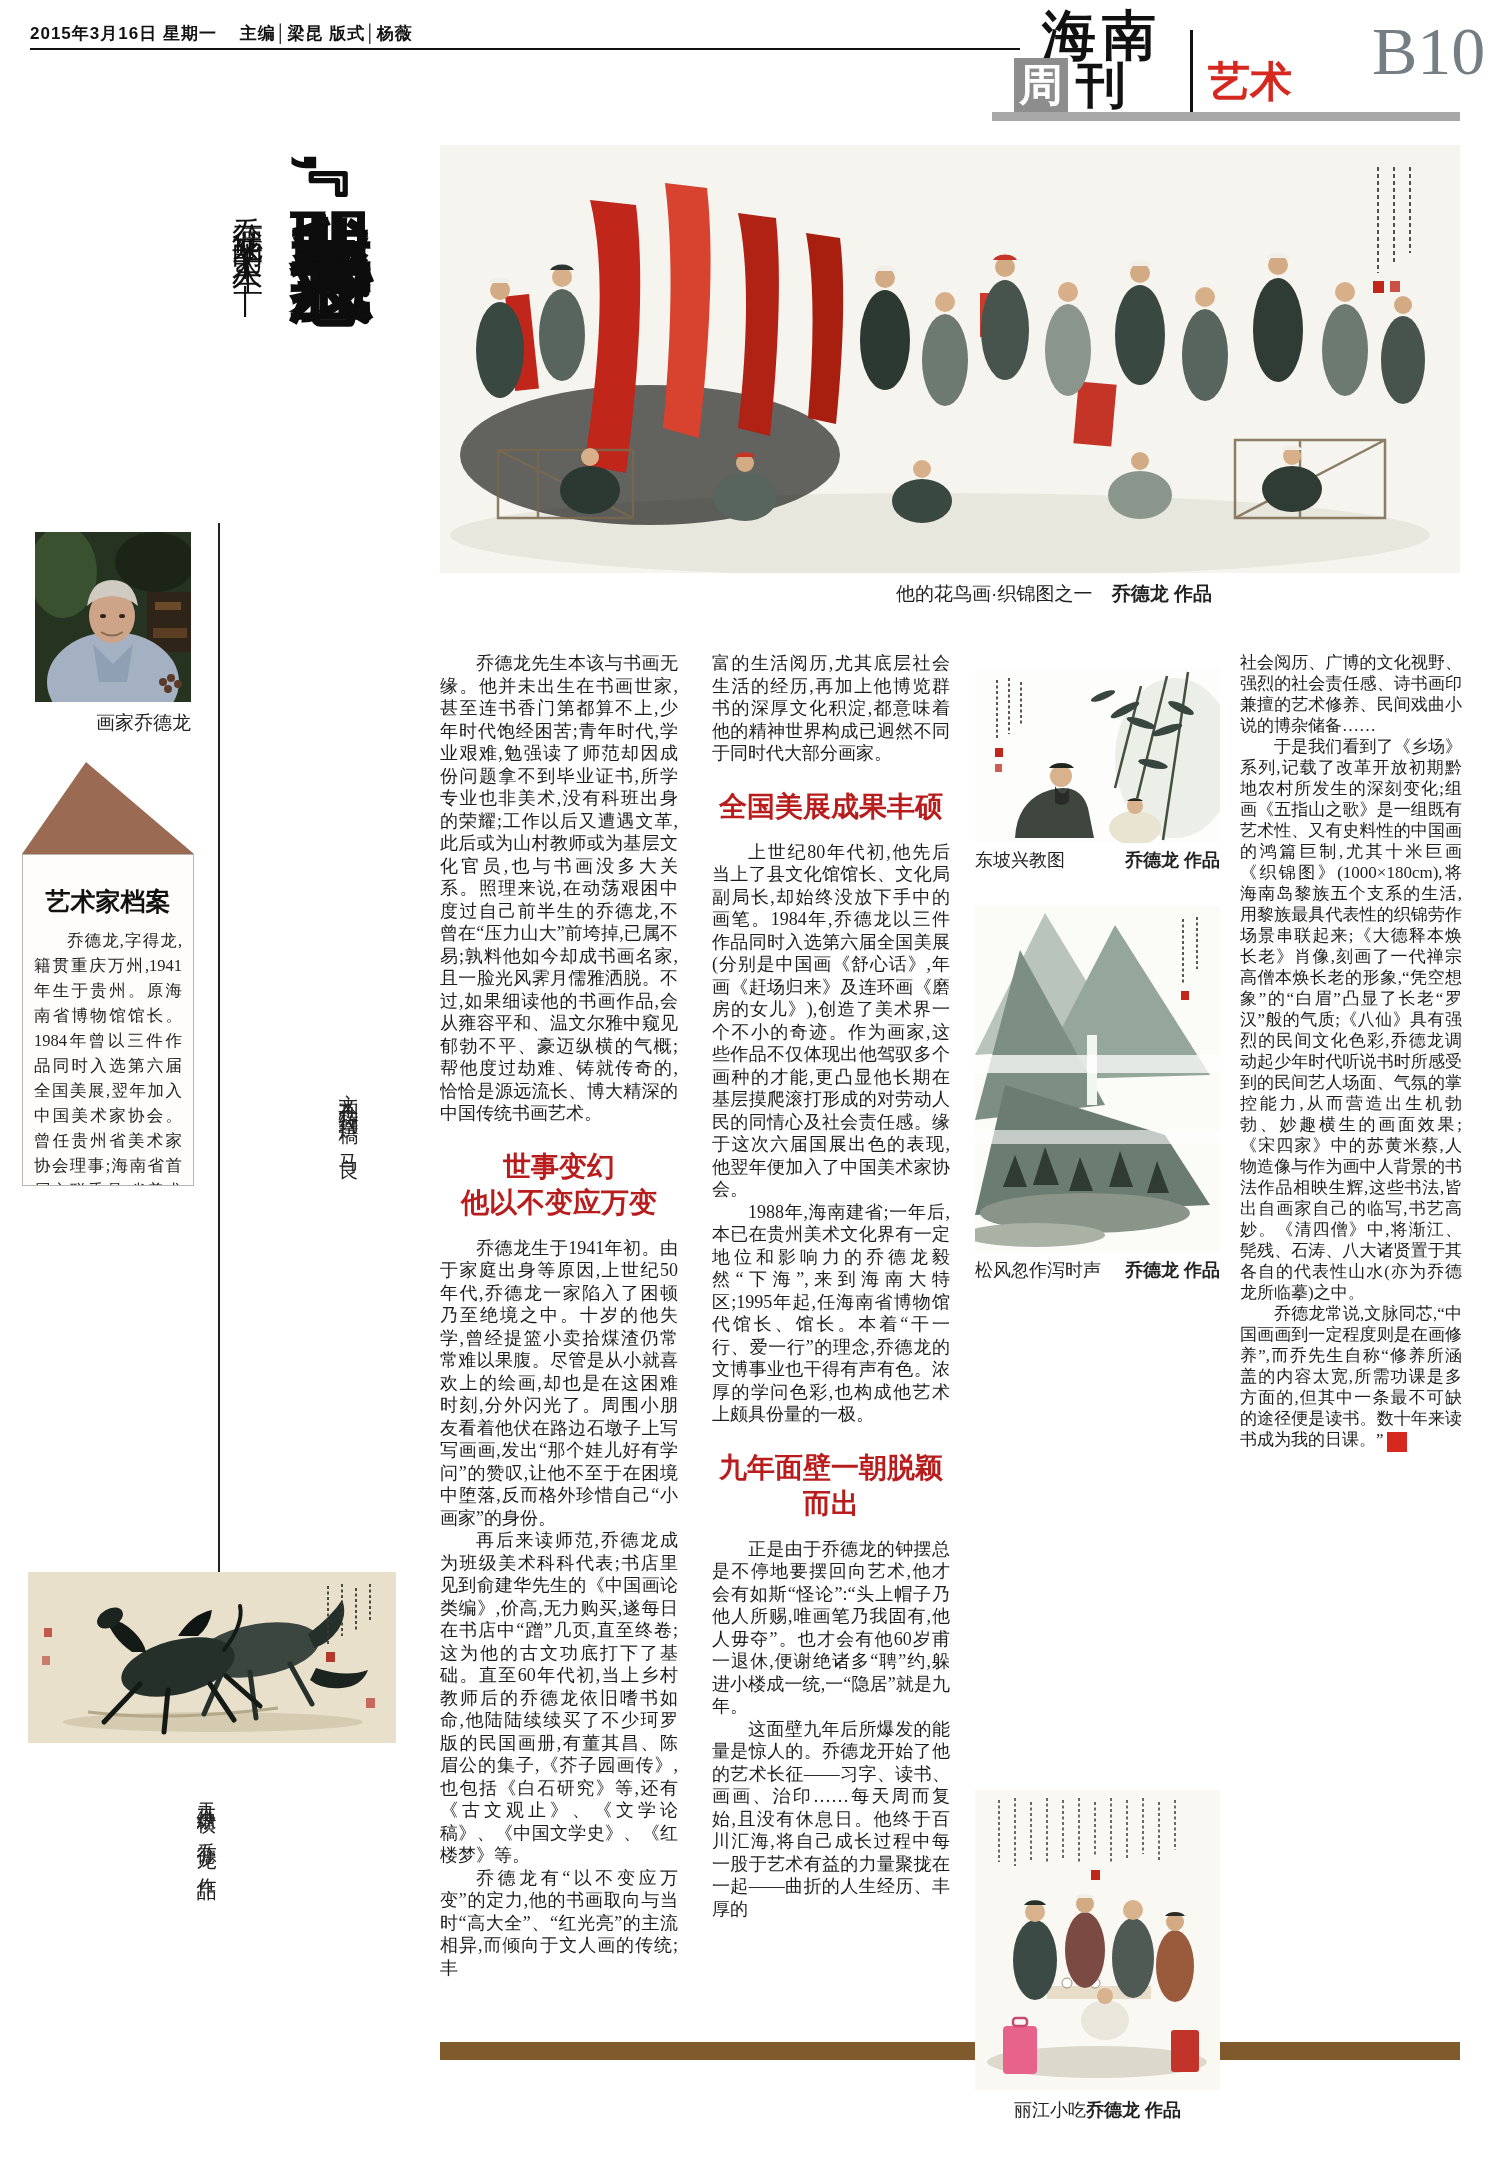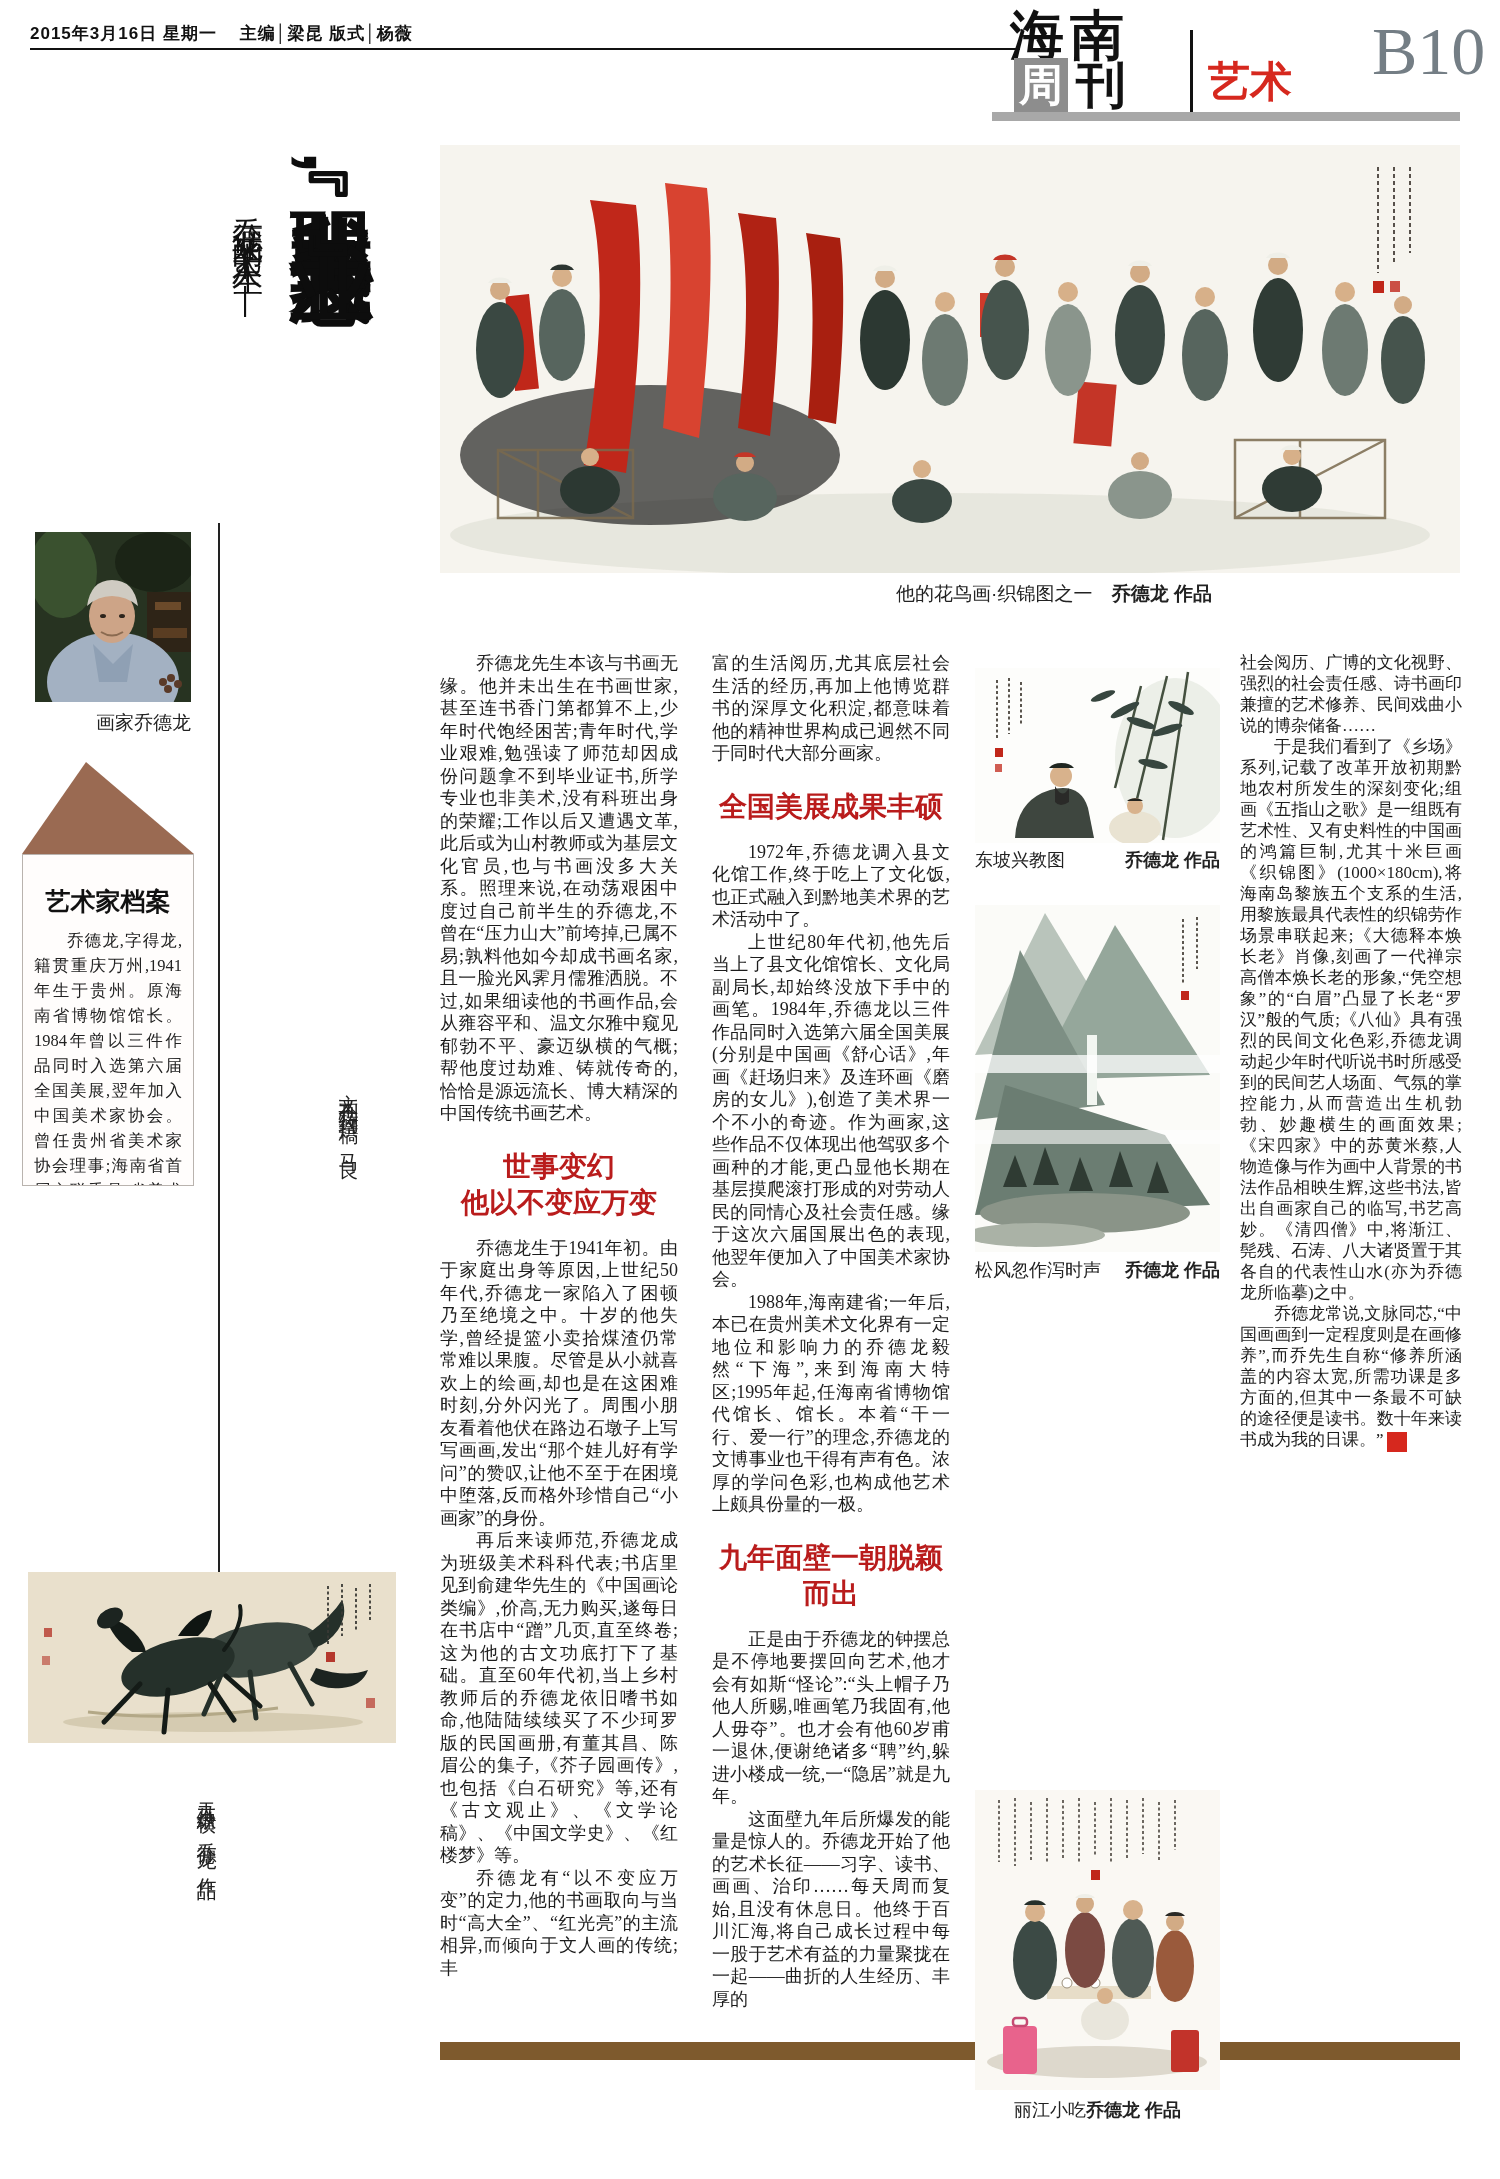--- a/index.html
+++ b/index.html
@@ -4,21 +4,21 @@
 <style>
   html,body{margin:0;padding:0;background:#ffffff;}
   .page{position:relative;width:1500px;height:2179px;background:#fff;overflow:hidden;
         font-family:"Liberation Serif","DejaVu Serif",serif;color:#1b1b1b;}
   .abs{position:absolute;}
 
   
   .dateline{left:30px;top:22px;font-family:"Liberation Sans","DejaVu Sans",sans-serif;
             font-weight:bold;font-size:17px;letter-spacing:1px;color:#111;}
   .toprule{left:30px;top:48px;width:990px;height:2px;background:#111;}
-  .mast-hainan{left:1010px;top:0px;font-family:"Liberation Sans","DejaVu Sans",sans-serif;
+  .mast-hainan{left:1042px;top:0px;font-family:"Liberation Sans","DejaVu Sans",sans-serif;
                font-weight:bold;font-size:54px;letter-spacing:6px;color:#111;}
   .mast-zhoubox{left:1014px;top:58px;width:54px;height:54px;background:#8d8d8d;color:#fff;
                 font-family:"Liberation Sans","DejaVu Sans",sans-serif;font-weight:bold;
                 font-size:44px;line-height:54px;text-align:center;}
   .mast-kan{left:1076px;top:58px;font-family:"Liberation Sans","DejaVu Sans",sans-serif;
             font-weight:bold;font-size:50px;line-height:54px;color:#111;}
   .mast-vline{left:1190px;top:30px;width:3px;height:82px;background:#111;}
   .mast-section{left:1208px;top:54px;font-family:"Liberation Sans","DejaVu Sans",sans-serif;
                 font-weight:bold;font-size:42px;}
   .graybar{left:992px;top:112px;width:468px;height:9px;}
@@ -259,21 +259,20 @@
       <p>乔德龙先生本该与书画无缘。他并未出生在书画世家,甚至连书香门第都算不上,少年时代饱经困苦;青年时代,学业艰难,勉强读了师范却因成份问题拿不到毕业证书,所学专业也非美术,没有科班出身的荣耀;工作以后又遭遇文革,此后或为山村教师或为基层文化官员,也与书画没多大关系。照理来说,在动荡艰困中度过自己前半生的乔德龙,不曾在“压力山大”前垮掉,已属不易;孰料他如今却成书画名家,且一脸光风霁月儒雅洒脱。不过,如果细读他的书画作品,会从雍容平和、温文尔雅中窥见郁勃不平、豪迈纵横的气概;帮他度过劫难、铸就传奇的,恰恰是源远流长、博大精深的中国传统书画艺术。</p>
       <h3>世事变幻
 他以不变应万变</h3>
       <p>乔德龙生于1941年初。由于家庭出身等原因,上世纪50年代,乔德龙一家陷入了困顿乃至绝境之中。十岁的他失学,曾经提篮小卖拾煤渣仍常常难以果腹。尽管是从小就喜欢上的绘画,却也是在这困难时刻,分外闪光了。周围小朋友看着他伏在路边石墩子上写写画画,发出“那个娃儿好有学问”的赞叹,让他不至于在困境中堕落,反而格外珍惜自己“小画家”的身份。</p>
       <p>再后来读师范,乔德龙成为班级美术科科代表;书店里见到俞建华先生的《中国画论类编》,价高,无力购买,遂每日在书店中“蹭”几页,直至终卷;这为他的古文功底打下了基础。直至60年代初,当上乡村教师后的乔德龙依旧嗜书如命,他陆陆续续买了不少珂罗版的民国画册,有董其昌、陈眉公的集子,《芥子园画传》,也包括《白石研究》等,还有《古文观止》、《文学论稿》、《中国文学史》、《红楼梦》等。</p>
       <p>乔德龙有“以不变应万变”的定力,他的书画取向与当时“高大全”、“红光亮”的主流相异,而倾向于文人画的传统;丰</p>
     </div>
   <div class="abs col col2">
       <p class="noindent">富的生活阅历,尤其底层社会生活的经历,再加上他博览群书的深厚文化积淀,都意味着他的精神世界构成已迥然不同于同时代大部分画家。</p>
       <h3>全国美展成果丰硕</h3>
-      <p>1972年,乔德龙调入县文化馆工作,终于吃上了文化饭,也正式融入到黔地美术界的艺术活动中了。</p>
       <p>上世纪80年代初,他先后当上了县文化馆馆长、文化局副局长,却始终没放下手中的画笔。1984年,乔德龙以三件作品同时入选第六届全国美展(分别是中国画《舒心话》,年画《赶场归来》及连环画《磨房的女儿》),创造了美术界一个不小的奇迹。作为画家,这些作品不仅体现出他驾驭多个画种的才能,更凸显他长期在基层摸爬滚打形成的对劳动人民的同情心及社会责任感。缘于这次六届国展出色的表现,他翌年便加入了中国美术家协会。</p>
       <p>1988年,海南建省;一年后,本已在贵州美术文化界有一定地位和影响力的乔德龙毅然“下海”,来到海南大特区;1995年起,任海南省博物馆代馆长、馆长。本着“干一行、爱一行”的理念,乔德龙的文博事业也干得有声有色。浓厚的学问色彩,也构成他艺术上颇具份量的一极。</p>
       <h3>九年面壁一朝脱颖而出</h3>
       <p>正是由于乔德龙的钟摆总是不停地要摆回向艺术,他才会有如斯“怪论”:“头上帽子乃他人所赐,唯画笔乃我固有,他人毋夺”。也才会有他60岁甫一退休,便谢绝诸多“聘”约,躲进小楼成一统,一“隐居”就是九年。</p>
       <p>这面壁九年后所爆发的能量是惊人的。乔德龙开始了他的艺术长征——习字、读书、画画、治印……每天周而复始,且没有休息日。他终于百川汇海,将自己成长过程中每一股于艺术有益的力量聚拢在一起——曲折的人生经历、丰厚的</p>
     </div>
   <div class="abs col col4">
       <p class="noindent">社会阅历、广博的文化视野、强烈的社会责任感、诗书画印兼擅的艺术修养、民间戏曲小说的博杂储备……</p>
       <p>于是我们看到了《乡场》系列,记载了改革开放初期黔地农村所发生的深刻变化;组画《五指山之歌》是一组既有艺术性、又有史料性的中国画的鸿篇巨制,尤其十米巨画《织锦图》(1000×180cm),将海南岛黎族五个支系的生活,用黎族最具代表性的织锦劳作场景串联起来;《大德释本焕长老》肖像,刻画了一代禅宗高僧本焕长老的形象,“凭空想象”的“白眉”凸显了长老“罗汉”般的气质;《八仙》具有强烈的民间文化色彩,乔德龙调动起少年时代听说书时所感受到的民间艺人场面、气氛的掌控能力,从而营造出生机勃勃、妙趣横生的画面效果;《宋四家》中的苏黄米蔡,人物造像与作为画中人背景的书法作品相映生辉,这些书法,皆出自画家自己的临写,书艺高妙。《清四僧》中,将渐江、髡残、石涛、八大诸贤置于其各自的代表性山水(亦为乔德龙所临摹)之中。</p>
       <p>乔德龙常说,文脉同芯,“中国画画到一定程度则是在画修养”,而乔先生自称“修养所涵盖的内容太宽,所需功课是多方面的,但其中一条最不可缺的途径便是读书。数十年来读书成为我的日课。”<span class="seal">周</span></p>

